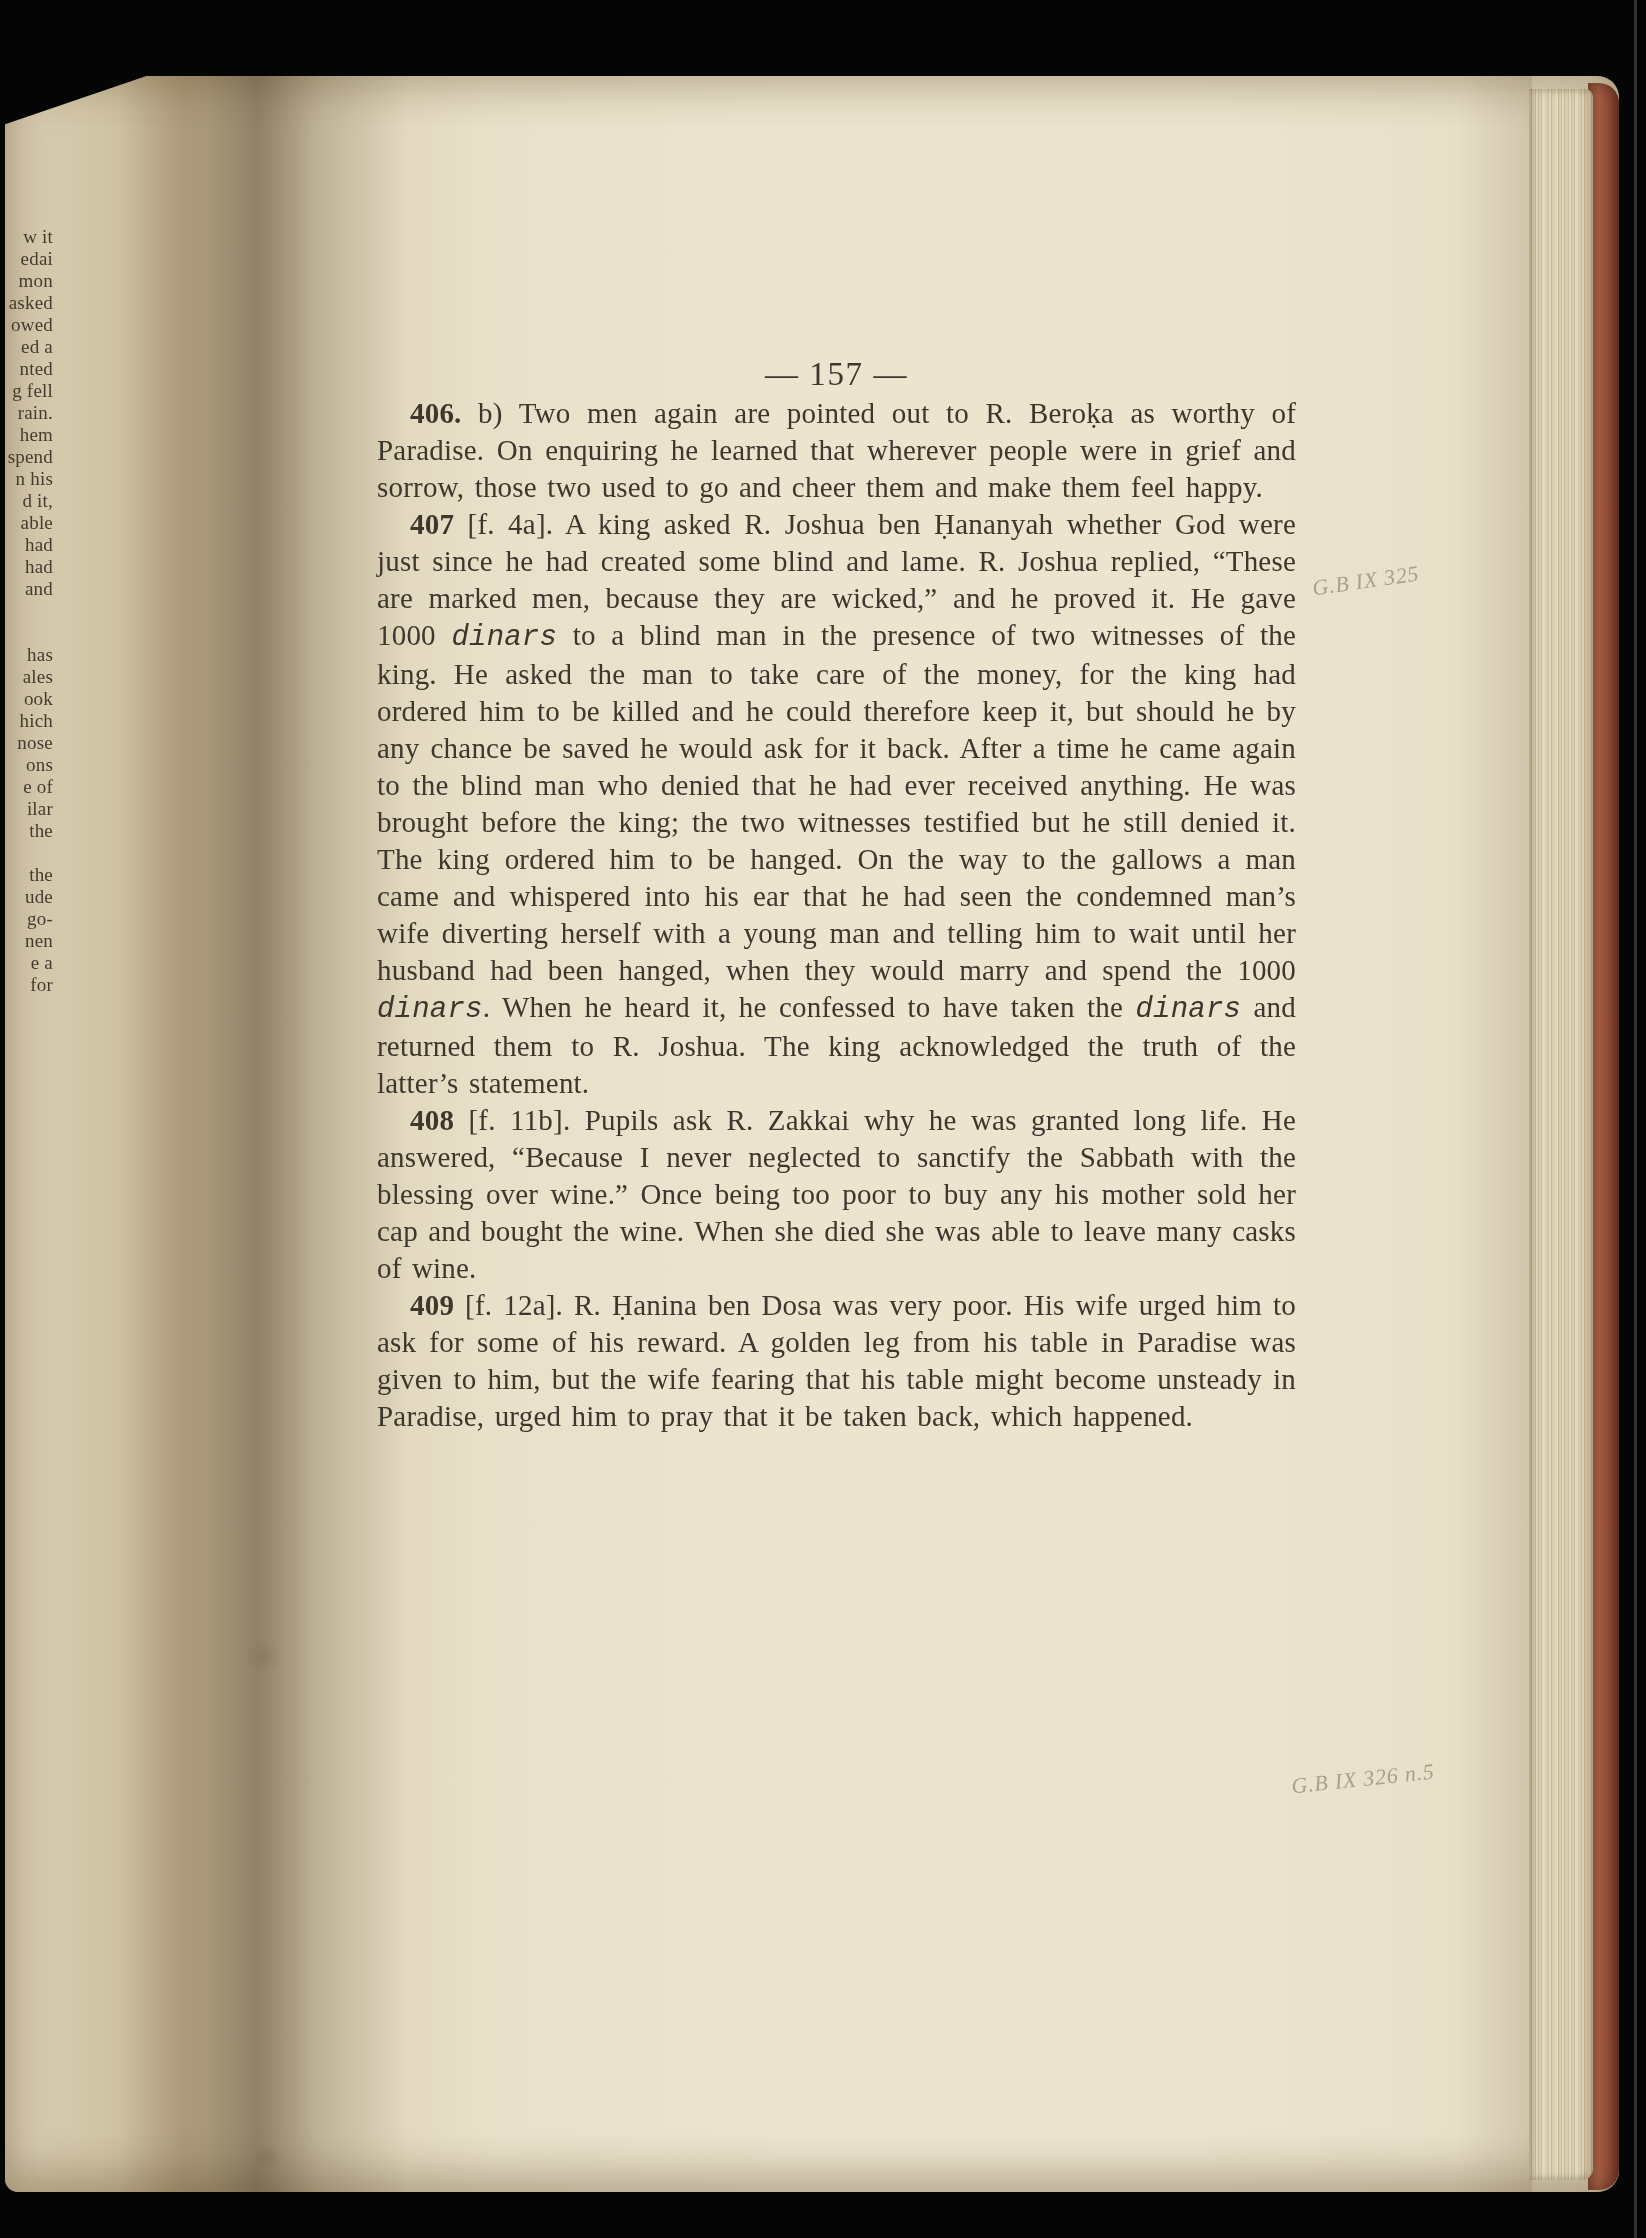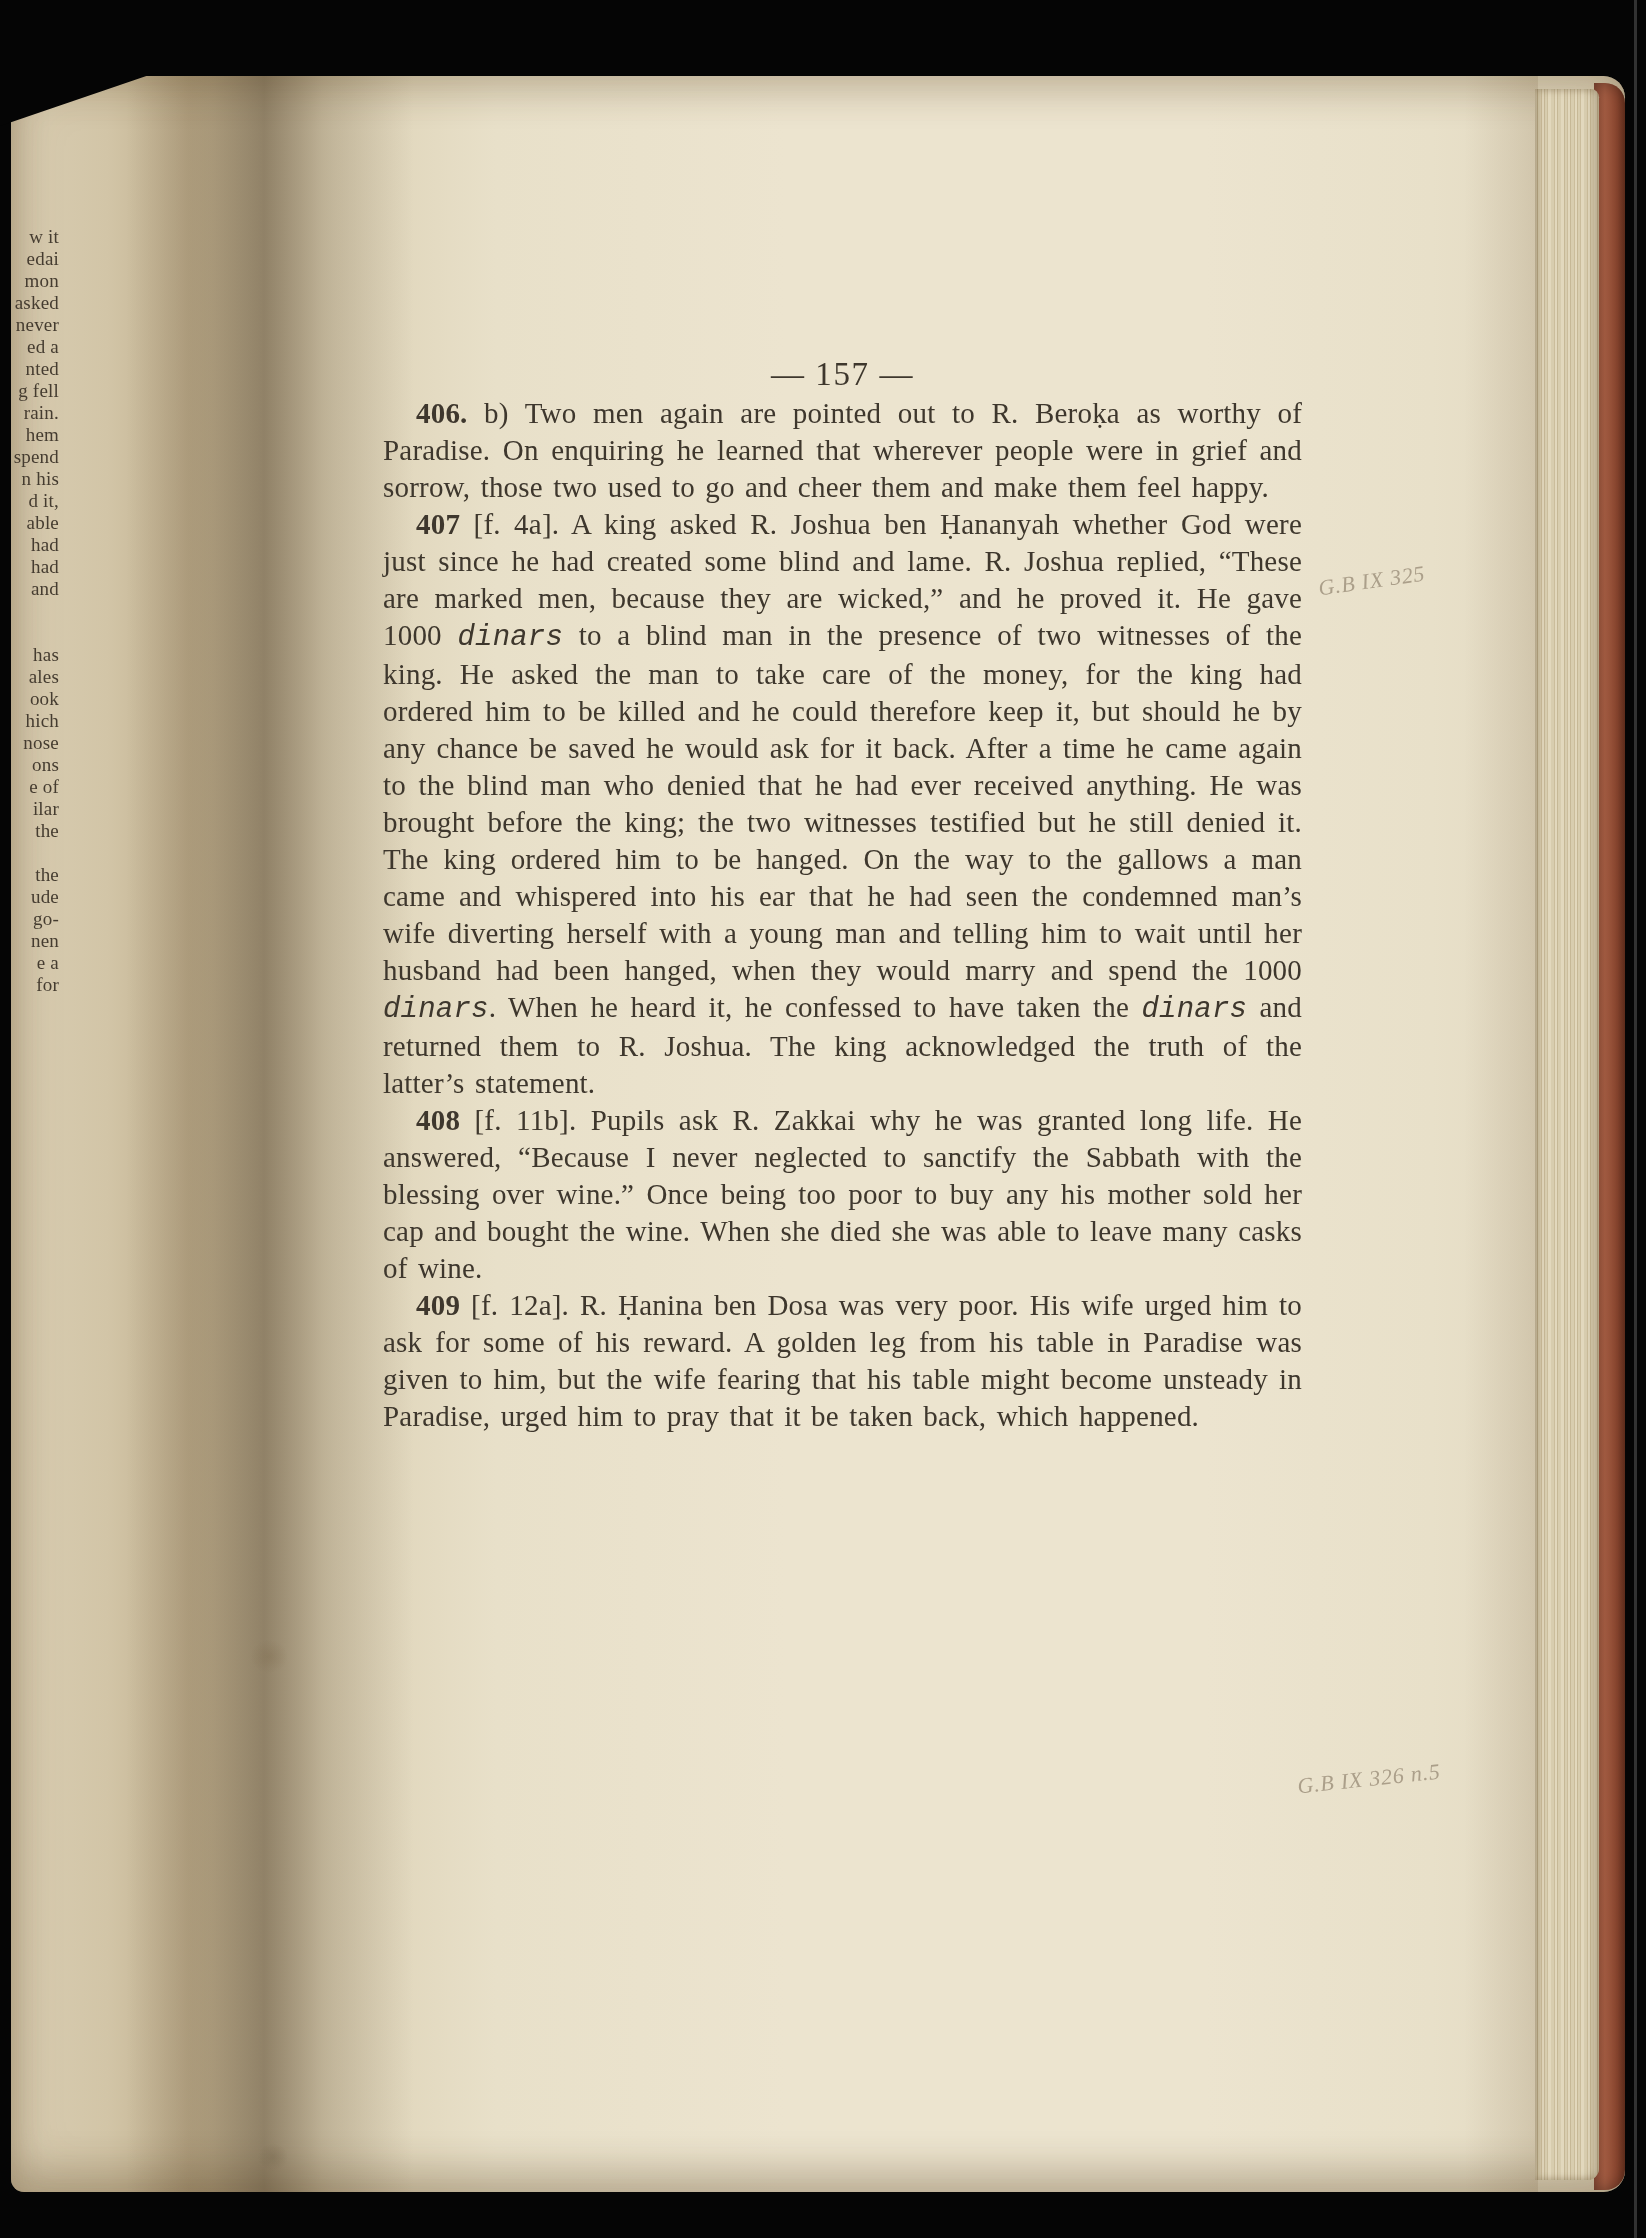--- a/index.html
+++ b/index.html
@@ -1,21 +1,21 @@
 <!DOCTYPE html>
 <html style="font-size:13px"><head>
 <meta charset="utf-8">
 <style>
   html,body{margin:0;padding:0;background:#000;}
   .photo{
     position:relative;width:1647px;height:2239px;background:#050505;overflow:hidden;
     font-family:"Liberation Serif","DejaVu Serif",serif;
   }
   .book{
-    position:absolute;left:11px;top:76px;width:1614px;height:2116px;
+    position:absolute;left:5px;top:76px;width:1614px;height:2116px;
     border-radius:13px 21.4px 21.4px 13px;
     background:linear-gradient(90deg,
       #d9cdb2 0%, #d2c5a7 6%, #c2b08f 11%, #b5a widen 0%,
       #c9ba9a 14%, #ddd2b6 20%, #e8e0c9 30%, #ece4cf 48%,
       #ece4cf 74%, #e8e0c9 88%, #e3dac2 95%, #ded4bb 100%);
     background:linear-gradient(90deg,
       #d9cdb2 0%, #d2c5a7 6%, #bfae8d 11%,
       #c9ba9a 14%, #ddd2b6 20%, #e8e0c9 30%, #ece4cf 48%,
       #ece4cf 74%, #e8e0c9 88%, #e3dac2 95%, #ded4bb 100%);
     box-shadow: inset 0 18px 31px rgba(110,88,52,0.22),
@@ -93,21 +93,21 @@
     <div class="cover"></div>
     <div class="page-edges"></div>
     <div class="right-curve-shadow"></div>
     <div class="gutter-shadow"></div>
 
     <div class="left-fragments">
         <div class="frag">w it</div>
         <div class="frag">edai</div>
         <div class="frag">mon</div>
         <div class="frag">asked</div>
-        <div class="frag">never</div>
+        <div class="frag">owed</div>
         <div class="frag">ed a</div>
         <div class="frag">nted</div>
         <div class="frag">g fell</div>
         <div class="frag">rain.</div>
         <div class="frag">hem</div>
         <div class="frag">spend</div>
         <div class="frag">n his</div>
         <div class="frag">d it,</div>
         <div class="frag">able</div>
         <div class="frag">had</div>

